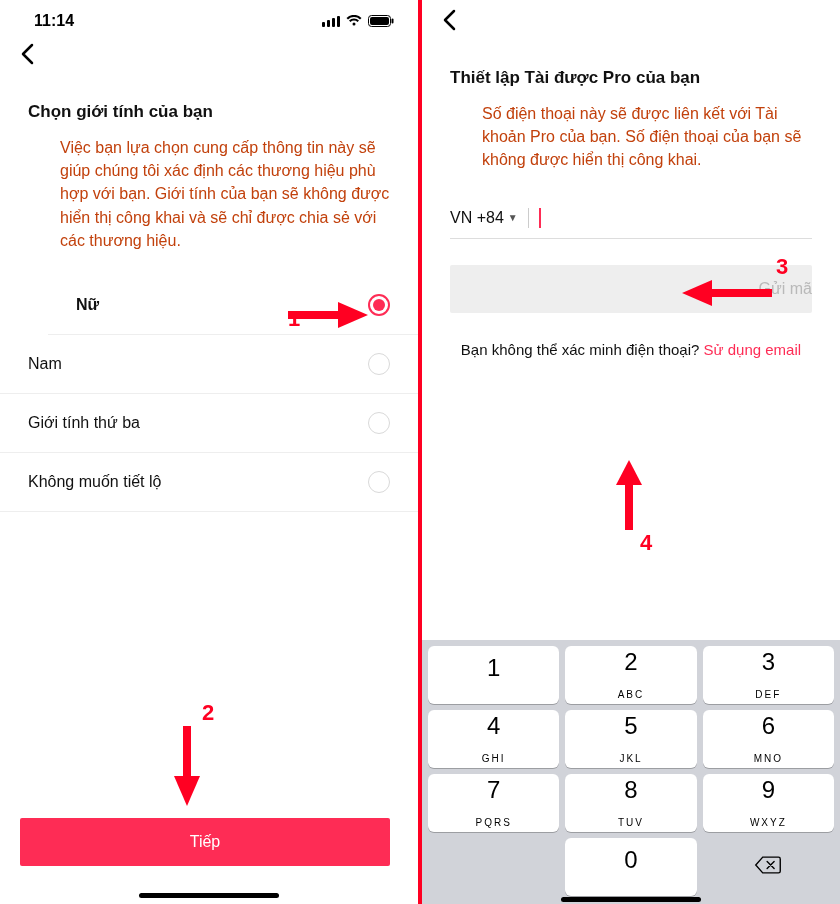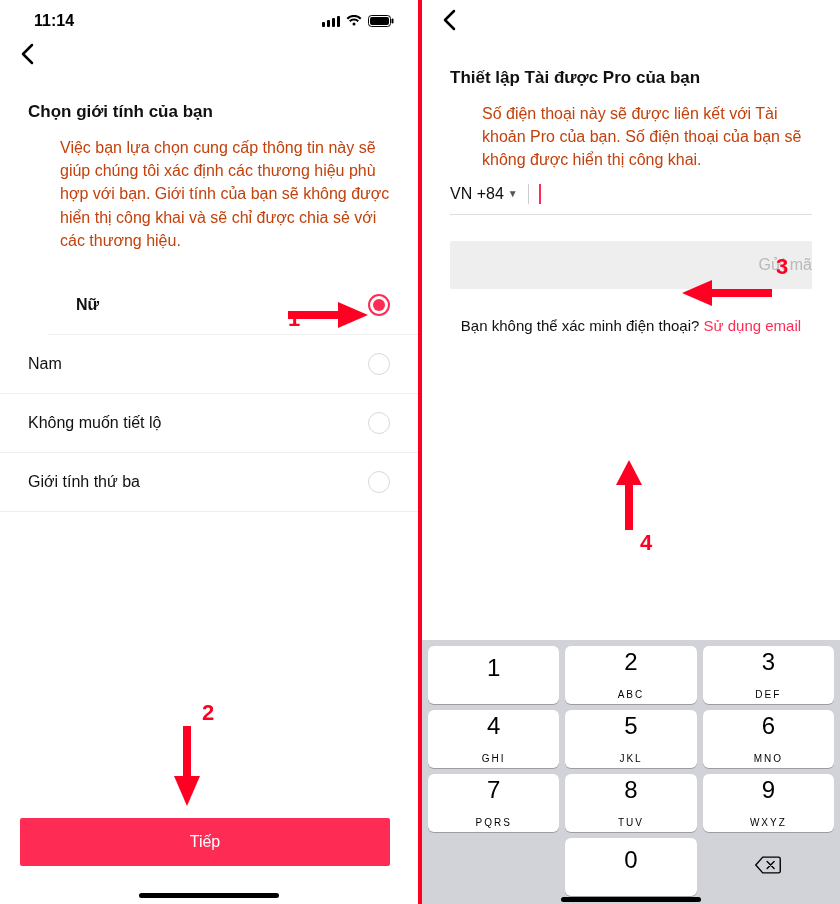--- a/index.html
+++ b/index.html
@@ -22,21 +22,21 @@
   .opt { display: flex; justify-content: space-between; align-items: center; padding: 18px 28px; border-bottom: 1px solid #eee; font-size: 16px; color: #111; cursor: pointer; }
   .opt:first-child { font-weight: 600; margin-left: 48px; }
   .options-outer { margin: 0 -28px; }
   .radio { width: 22px; height: 22px; border-radius: 50%; border: 1.5px solid #d9d9d9; position: relative; flex: 0 0 auto; }
   .radio.sel { border: 2px solid #fe2c55; }
   .radio.sel::after { content: ""; position: absolute; inset: 3px; border-radius: 50%; background: #fe2c55; }
   
   .cta { position: absolute; left: 20px; right: 28px; bottom: 38px; height: 48px; background: #fe2c55; color: #fff; border: none; font-size: 16px; border-radius: 2px; display: flex; align-items: center; justify-content: center; cursor: pointer; }
   .home-ind { position: absolute; bottom: 6px; left: 50%; transform: translateX(-50%); width: 140px; height: 5px; background: #000; border-radius: 3px; }
   
-  .phone-row { display: flex; align-items: center; gap: 10px; margin-top: 12px; border-bottom: 1px solid #ddd; padding-bottom: 10px; }
+  .phone-row { display: flex; align-items: center; gap: 10px; margin-top: 36px; border-bottom: 1px solid #ddd; padding-bottom: 10px; }
   .country { font-size: 16px; color: #111; display: flex; align-items: center; gap: 4px; cursor: pointer; }
   .caret { font-size: 10px; color: #555; }
   .vsep { width: 1px; height: 20px; background: #ccc; }
   .pinput { flex: 1; border: none; outline: none; font-size: 16px; color: #555; }
   .pinput::placeholder { color: #b1b1b1; }
   .cursor-bar { width: 2px; height: 20px; background: #fe2c55; }
   .sendbtn { margin-top: 26px; height: 48px; width: 100%; background: #eeeeee; color: #b9b9b9; border: none; font-size: 16px; border-radius: 2px; display: flex; align-items: center; justify-content: flex-end; cursor: pointer; }
   .alt { margin-top: 28px; text-align: center; font-size: 15px; color: #111; }
   .alt .link { color: #fe2c55; cursor: pointer; }
   
@@ -90,25 +90,25 @@
         <div class="options">
           <div class="opt">
             <span>Nữ</span>
             <span class="radio sel"></span>
           </div>
           <div class="opt">
             <span>Nam</span>
             <span class="radio"></span>
           </div>
           <div class="opt">
+            <span>Giới tính thứ ba</span>
+            <span class="radio"></span>
+          </div>
+          <div class="opt">
             <span>Không muốn tiết lộ</span>
-            <span class="radio"></span>
-          </div>
-          <div class="opt">
-            <span>Giới tính thứ ba</span>
             <span class="radio"></span>
           </div>
         </div>
       </div>
     </div>
 
     <div class="ann" style="top:300px; left:270px;">
       <span style="position:relative; top:-4px; left:18px;">1</span>
       <svg width="80" height="30" viewBox="0 0 80 30">
           <line x1="0" y1="15" x2="55" y2="15" stroke="#ff0022" stroke-width="8"></line>

